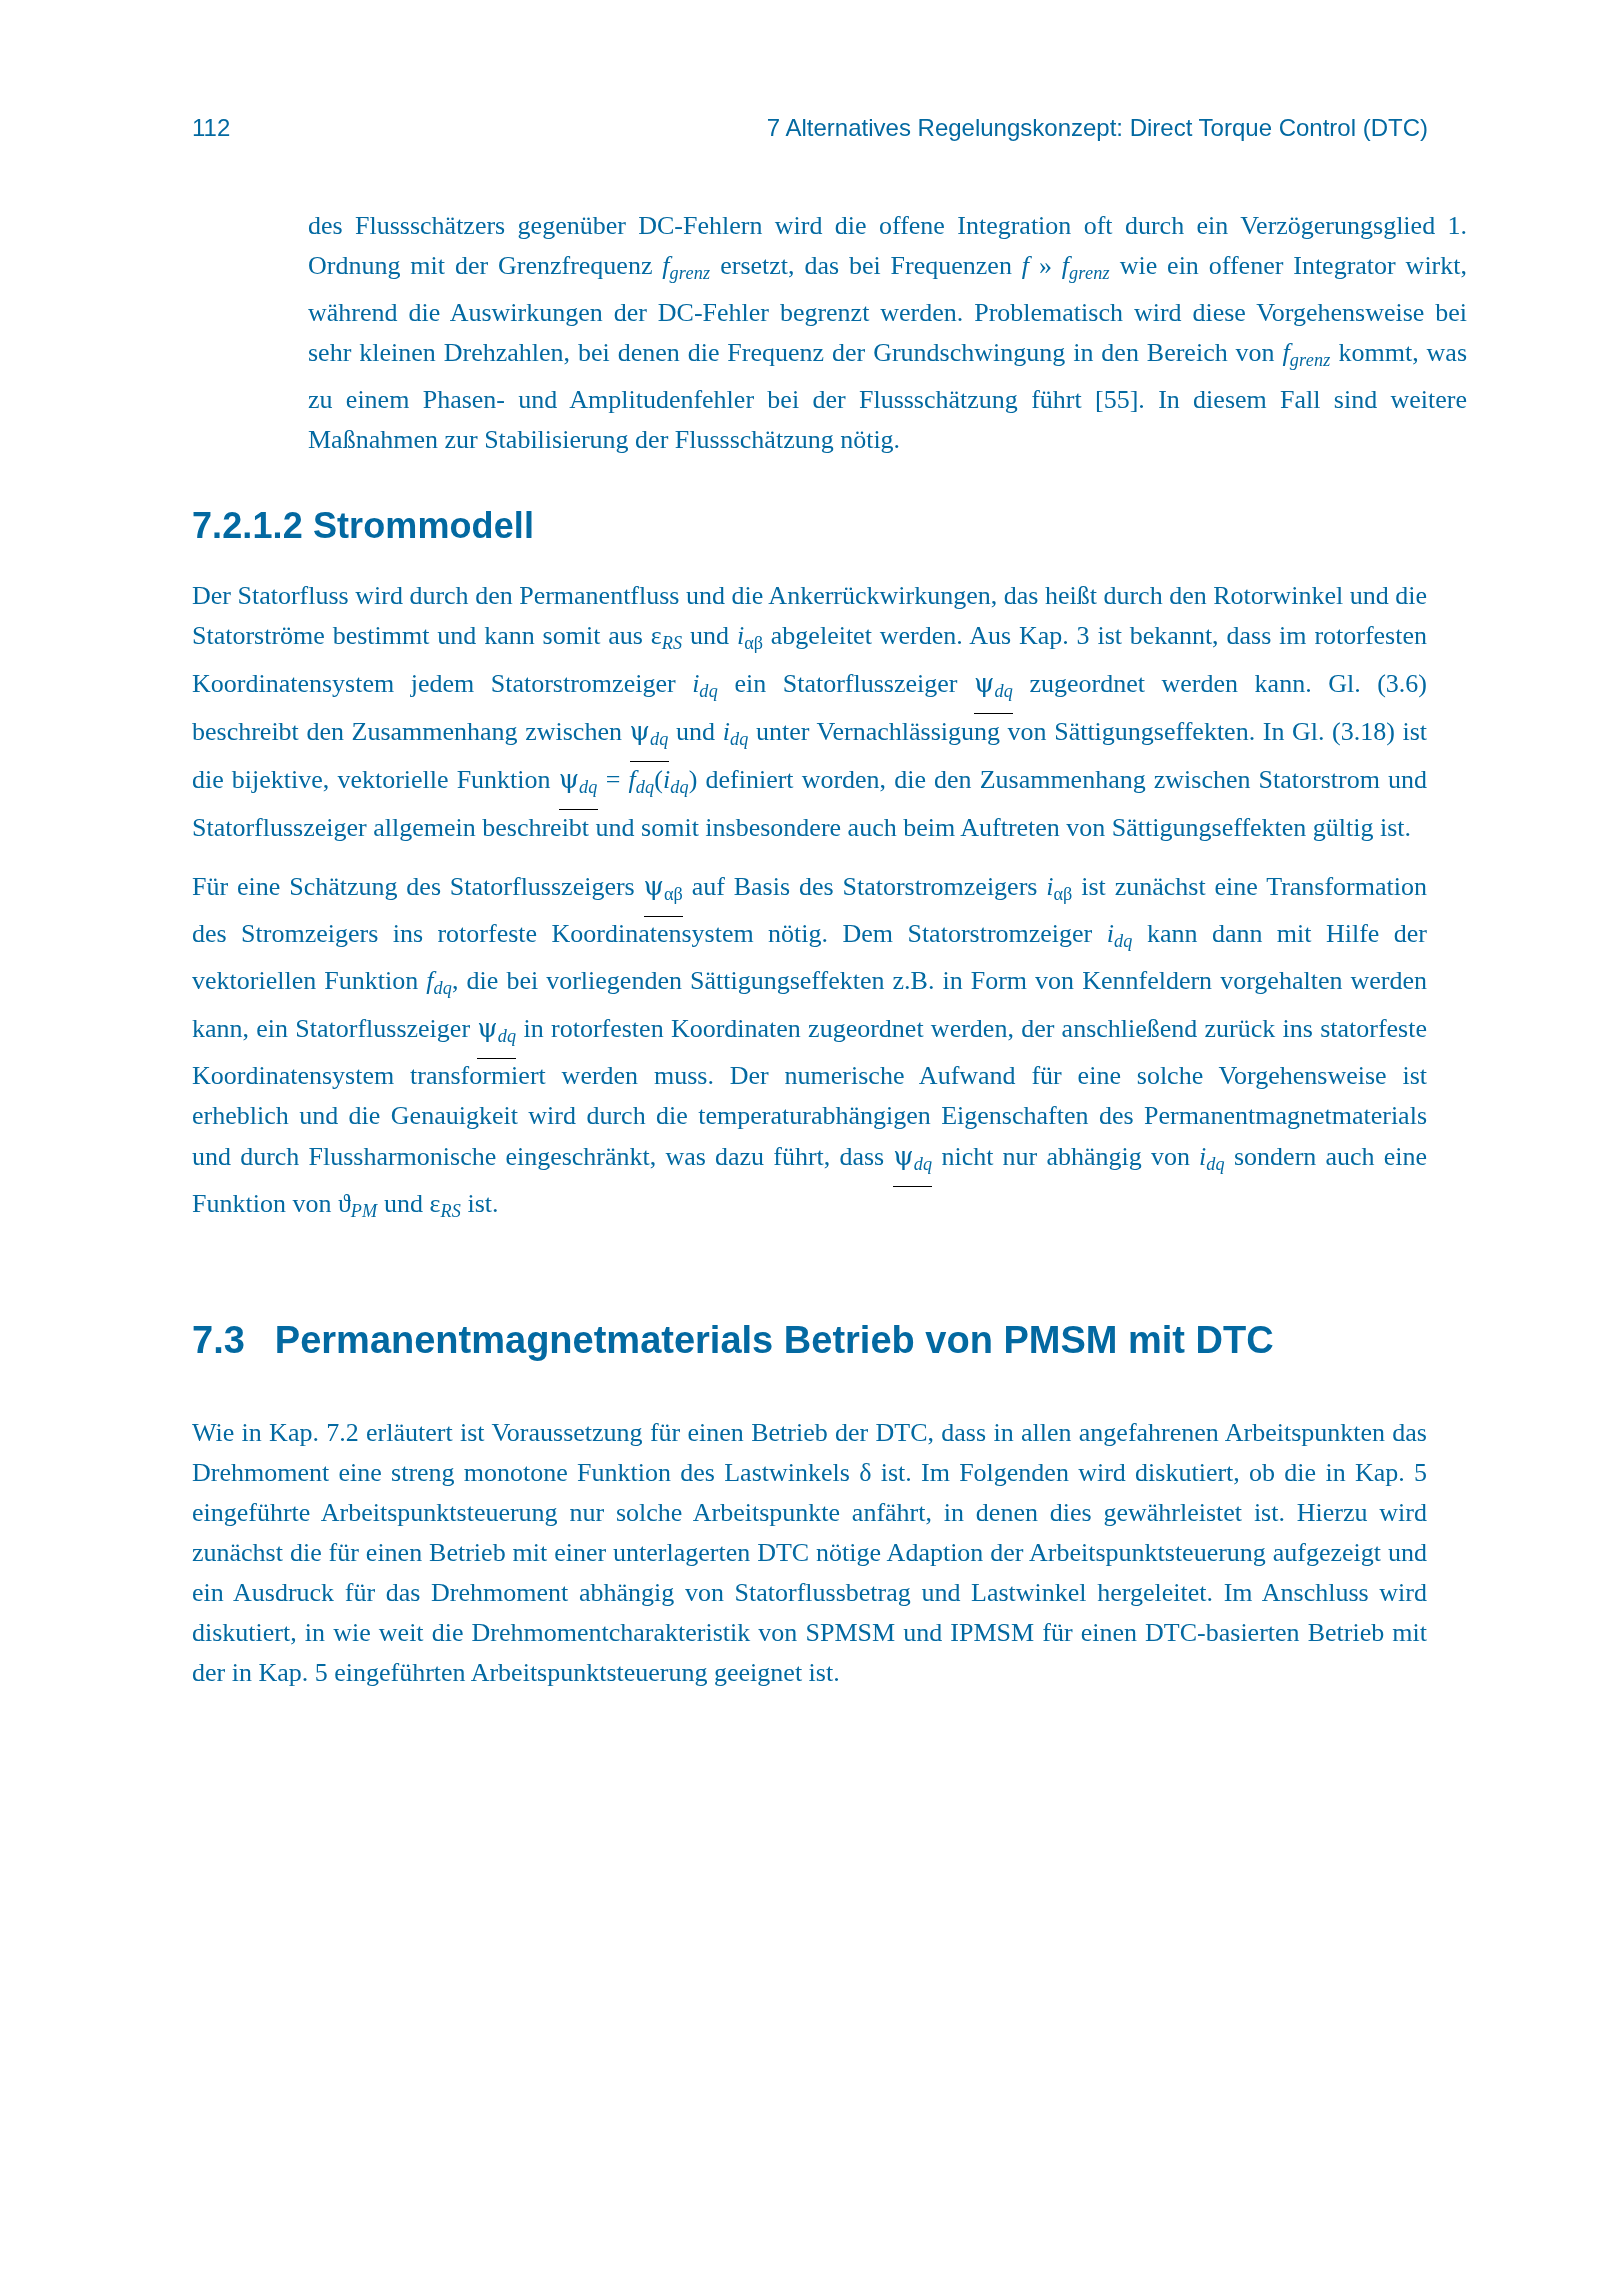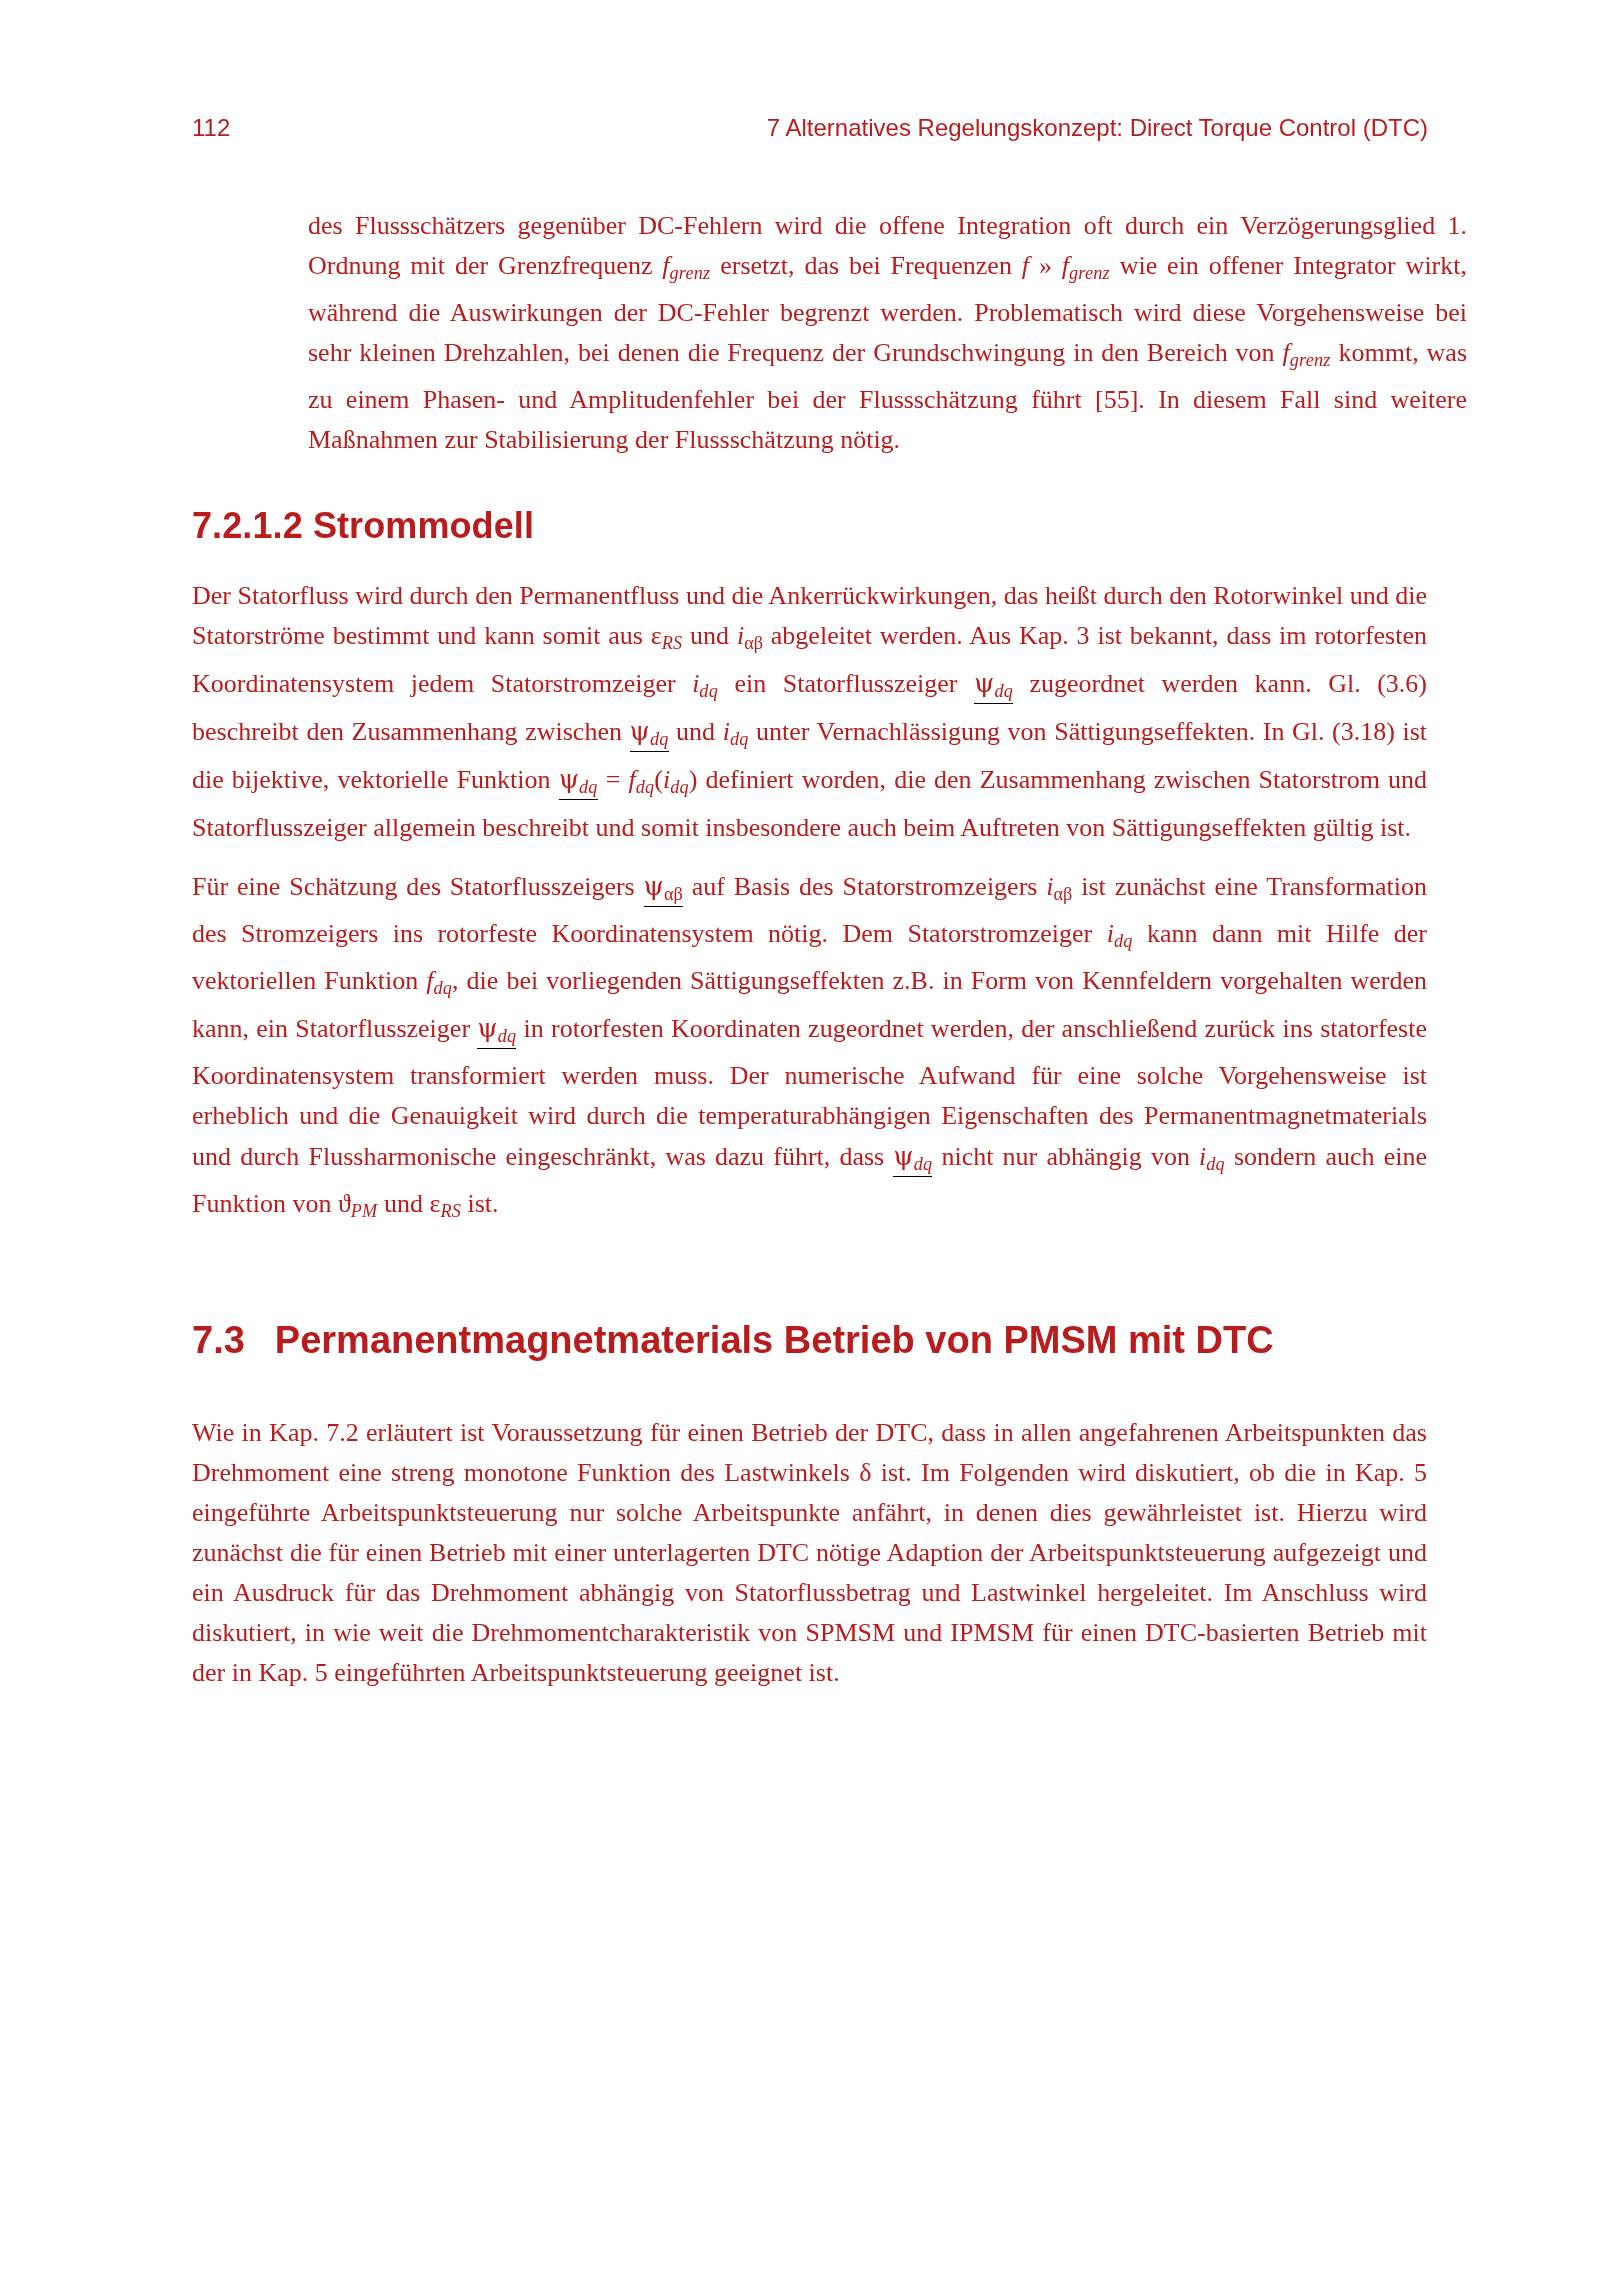--- a/index.html
+++ b/index.html
@@ -7,21 +7,21 @@
     padding: 0;
     background: #ffffff;
   }
   .page {
     position: relative;
     width: 1620px;
     height: 2137px;
     background: #ffffff;
     margin: 0 auto;
     font-family: "Liberation Serif", serif;
-    color: #b91c1c;
+    color: #0369a1;
     overflow: hidden;
   }
 
   
   .header {
     position: absolute;
     top: 106px;
     left: 192px;
     right: 192px;
     height: 39px;
@@ -80,21 +80,21 @@
     font-style: italic;
     letter-spacing: 0.2px;
   }
   .sub-up {
     font-size: 0.70em;
     vertical-align: -0.28em;
     font-style: normal;
   }
   .uline {
     border-bottom: 1.3px solid #000;
-    padding-bottom: 5px;
+    padding-bottom: 15px;
   }
   .psi {
     font-family: "DejaVu Serif", serif;
     font-style: normal;
   }
 
   
   h3.subsub {
     font-family: "Liberation Sans", sans-serif;
     font-size: 36px;

